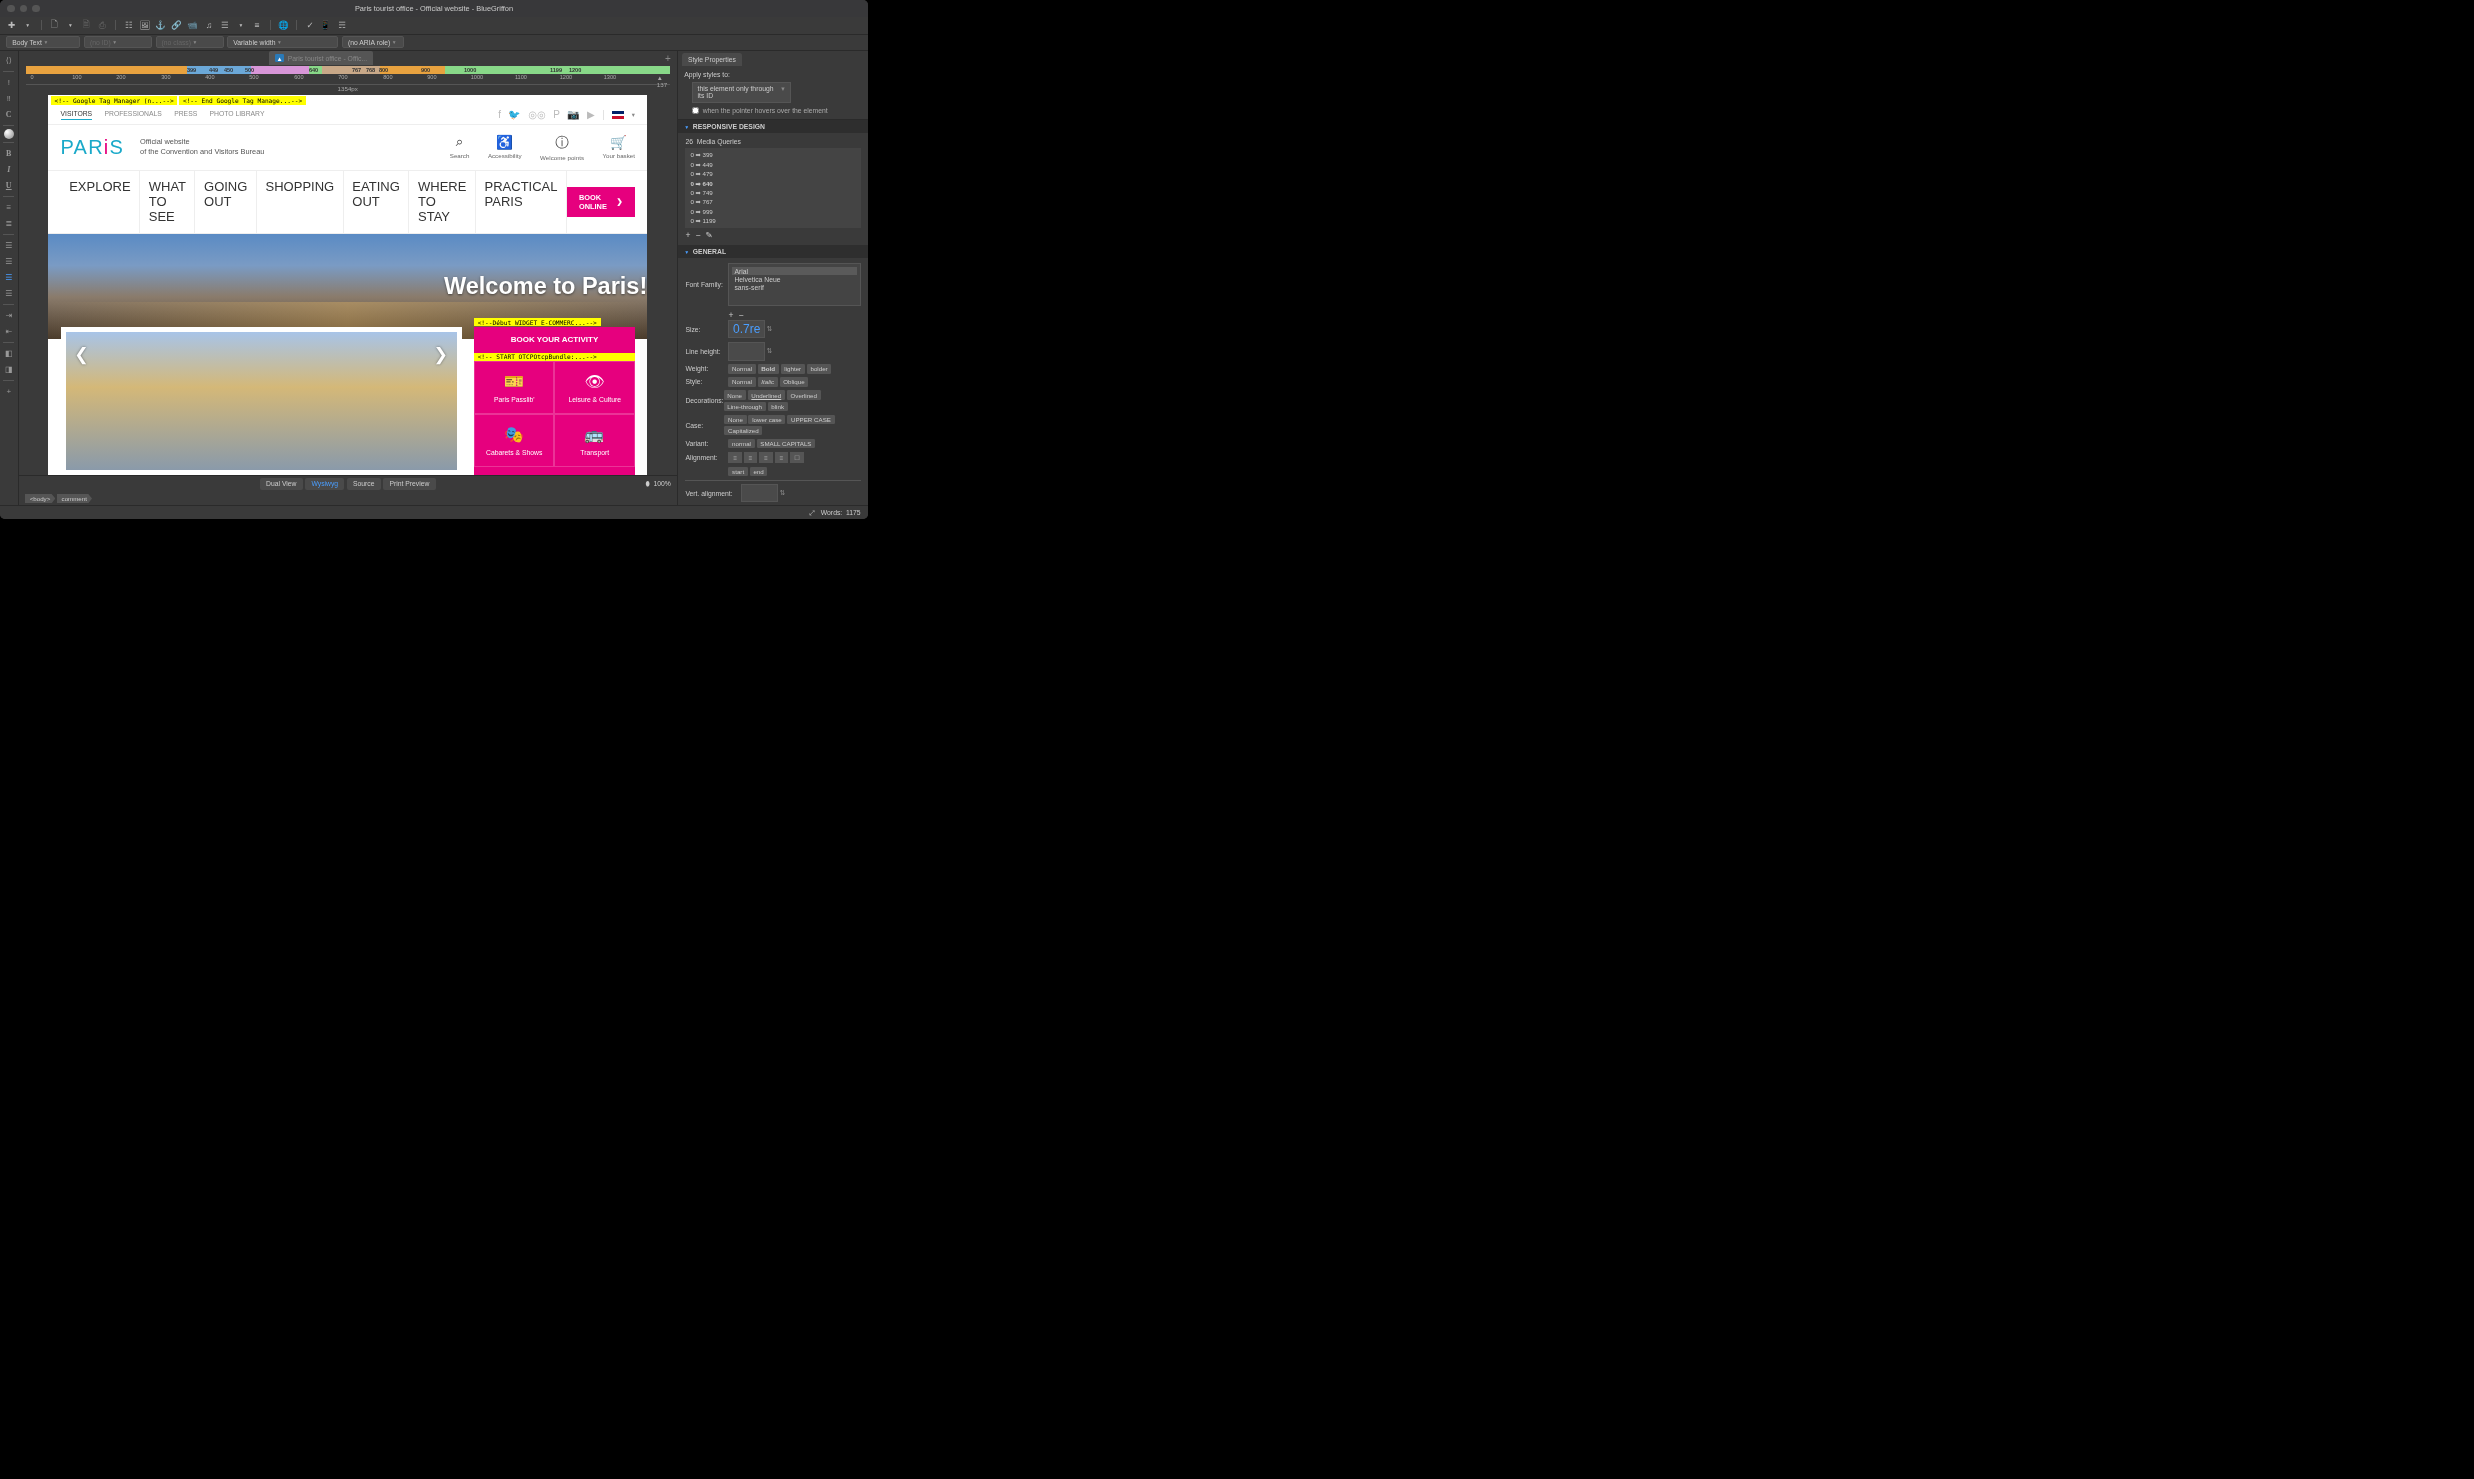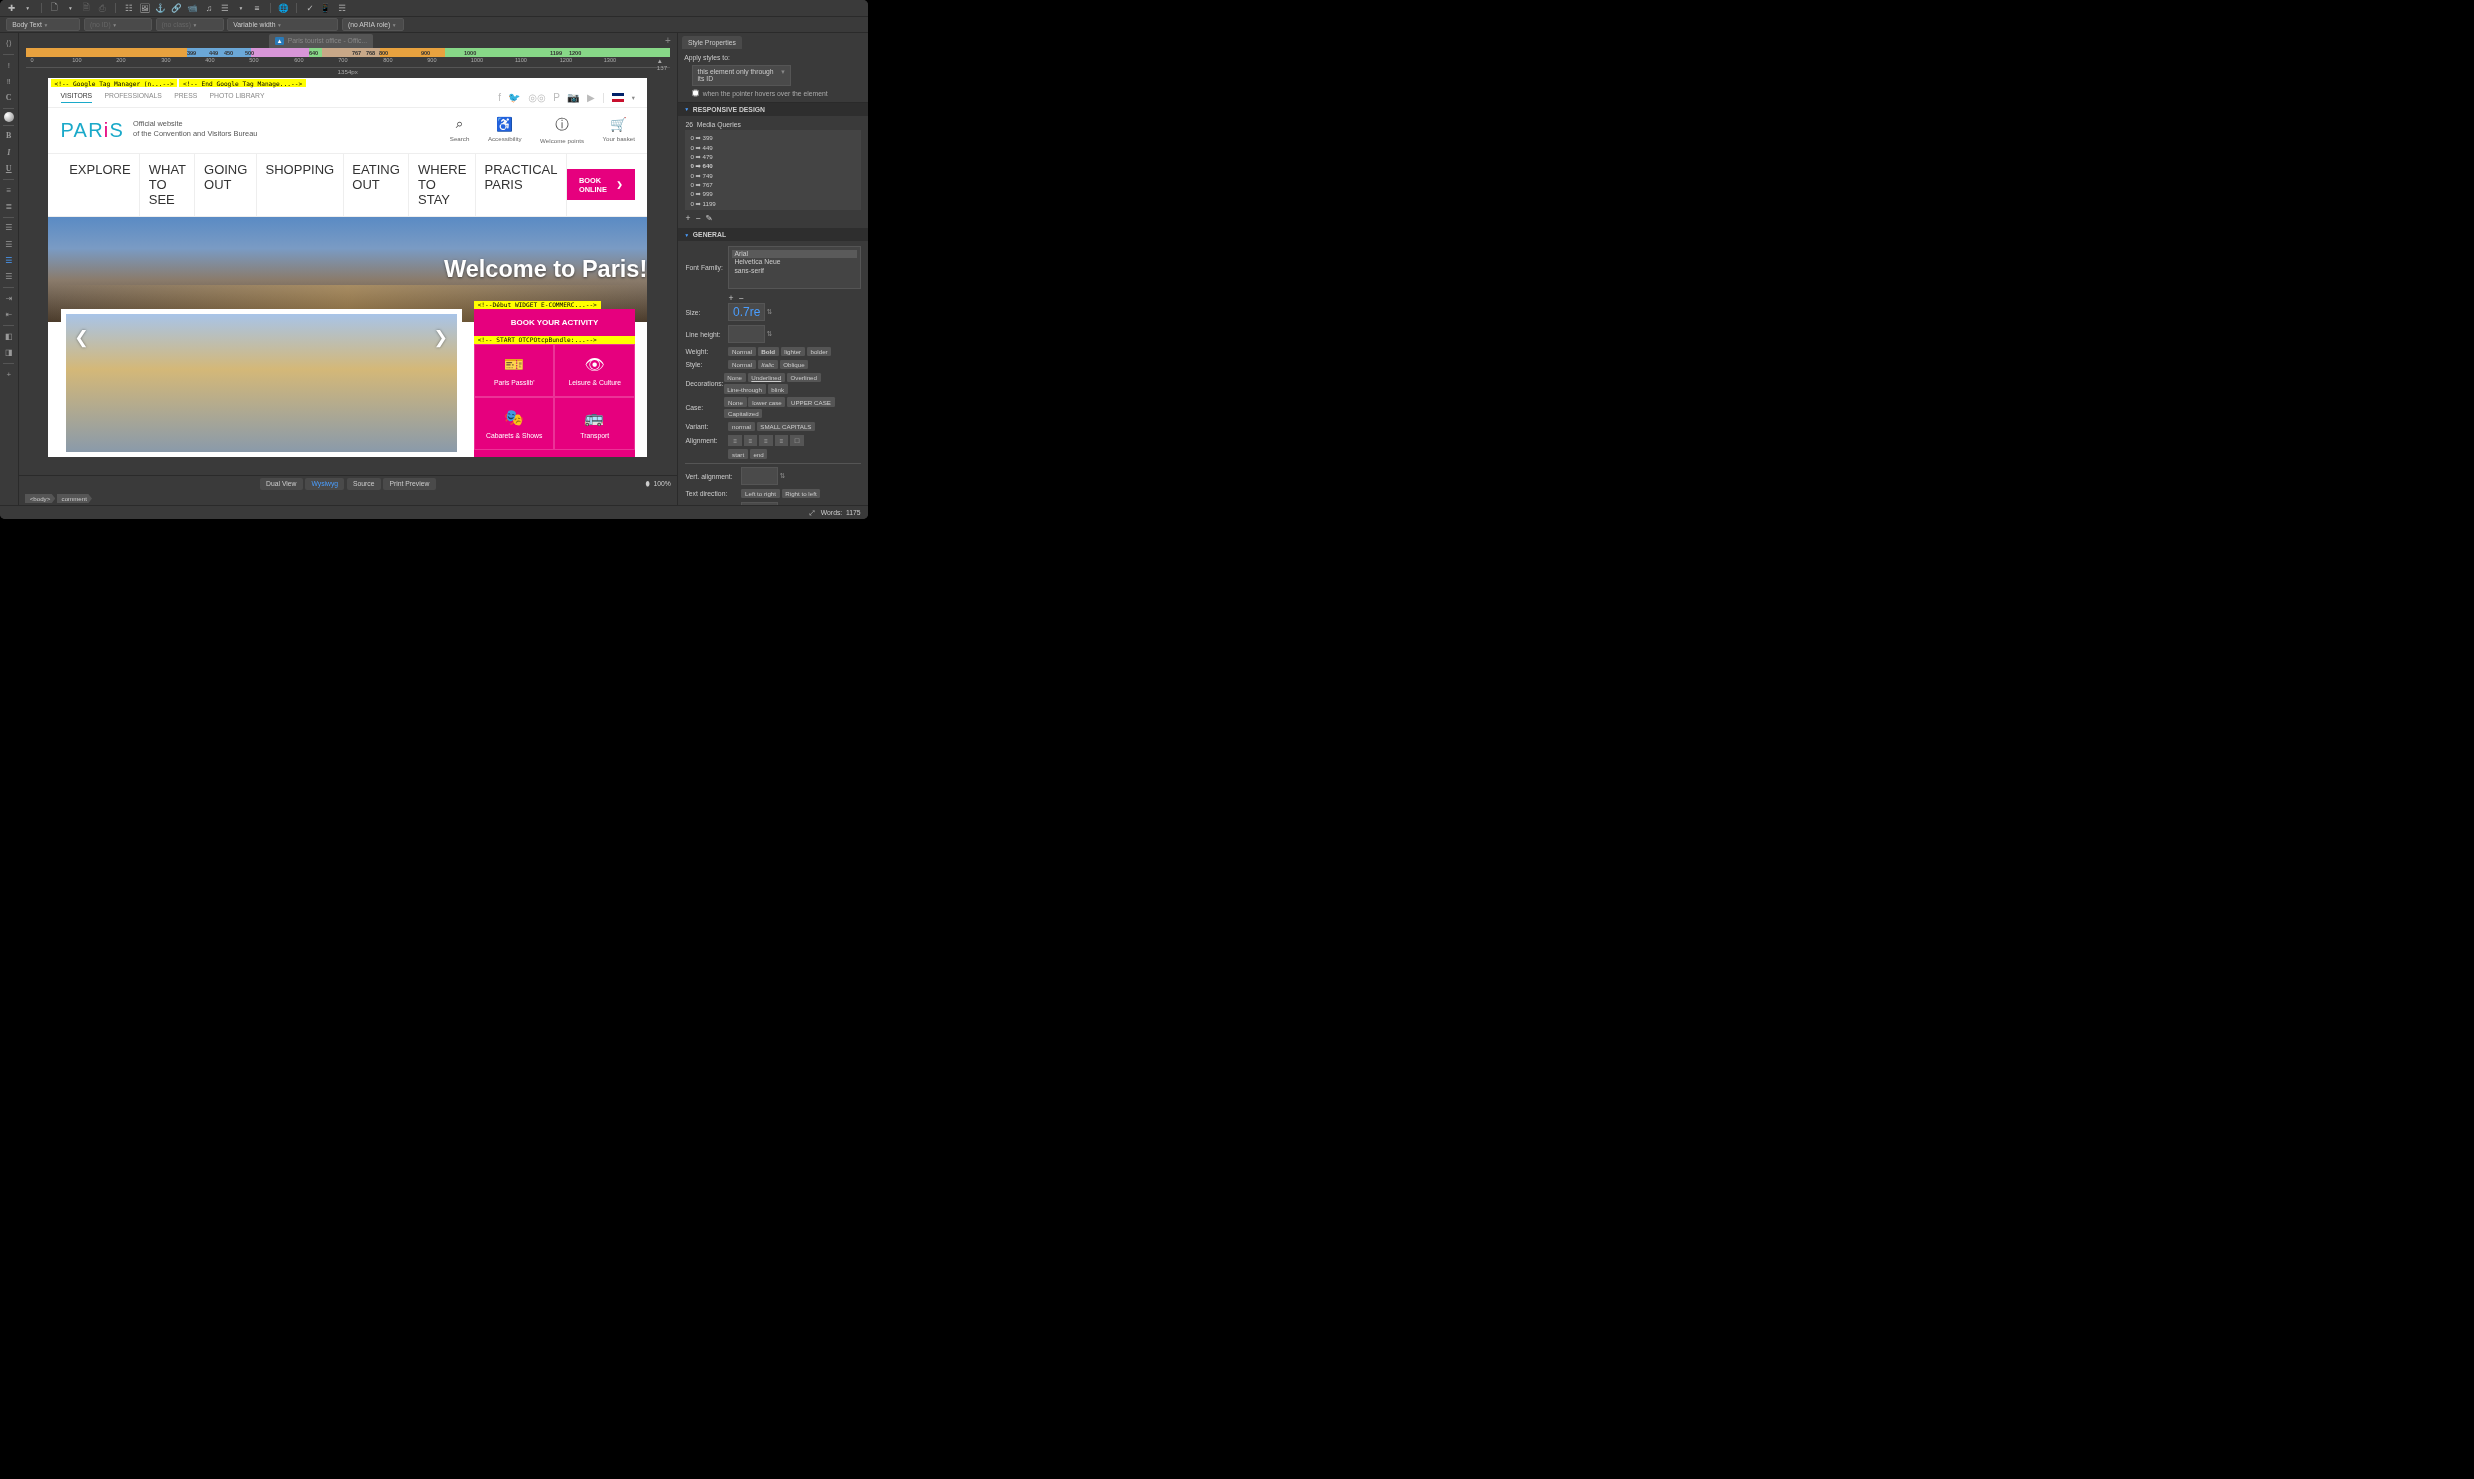--- a/index.html
+++ b/index.html
@@ -38,21 +38,21 @@
 .canvas{flex:1;background:#3a3a3a;overflow:auto;position:relative;padding:0 6.2px}
 .webpage{background:#fff;width:599px;margin:0 auto;color:#333;position:relative}
 .code-tag{background:#ff0;color:#000;font-family:monospace;font-size:6.2px;padding:0.6px 3.7px;display:inline-block}
 .wp-topnav{display:flex;justify-content:space-between;padding:3.7px 12.3px;align-items:center;border-bottom:0.6px solid #eee}
 .wp-tabs{display:flex;gap:12.3px;font-size:6.8px;color:#888}
 .wp-tabs span{cursor:pointer}
 .wp-tabs span.active{color:#333;border-bottom:1.2px solid #1aa9c9;padding-bottom:2.5px}
 .wp-social{display:flex;gap:7.4px;align-items:center;color:#bbb;font-size:10px}
 .flag{width:12.3px;height:8.6px;background:linear-gradient(#012169 0 33%,#fff 33% 66%,#C8102E 66%);position:relative}
 .wp-header{display:flex;justify-content:space-between;padding:8.6px 12.3px;align-items:center}
-.wp-logo{display:flex;align-items:flex-start;gap:9px}
+.wp-logo{display:flex;align-items:center;gap:16px}
 .logo-paris{font-size:20px;font-weight:300;color:#1aa9c9;letter-spacing:1.2px}
 .logo-paris .dot{color:#e6007e}
 .logo-sub{font-size:7.4px;color:#555;line-height:1.4}
 .wp-actions{display:flex;gap:18.5px}
 .wp-action{text-align:center;font-size:6.2px;color:#666}
 .wp-action-icon{font-size:13.6px;color:#444;margin-bottom:2.5px}
 .wp-action.cart .wp-action-icon{color:#e6007e}
 .wp-nav{display:flex;justify-content:space-between;padding:0 12.3px;align-items:center;border-top:0.6px solid #eee;border-bottom:0.6px solid #eee}
 .wp-nav-items{display:flex}
 .wp-nav-item{padding:8.6px 8.6px;font-size:13px;color:#333;border-right:0.6px solid #eee}
@@ -103,20 +103,28 @@
 .rp-fontlist div.sel{background:#5a5a5a}
 .rp-align-btns{display:flex;gap:1.9px}
 .rp-align-btn{width:13.6px;height:11px;background:#555;display:flex;align-items:center;justify-content:center;font-size:6.2px;cursor:pointer}
 .statusbar{height:13.6px;background:#3a3a3a;border-top:0.6px solid #2a2a2a;display:flex;align-items:center;justify-content:flex-end;padding:0 7.4px;gap:6.2px;font-size:6.8px;color:#ccc}
 .plusminus{display:flex;gap:5px;margin-top:2.5px;font-size:8.6px;color:#ccc}
 </style>
 </head>
 <body>
 
 <div class="window">
+  <div class="titlebar">
+    <div class="traffic">
+      <span></span>
+      <span></span>
+      <span></span>
+    </div>
+    <div class="title">Paris tourist office - Official website - BlueGriffon</div>
+  </div>
 
   <div class="toolbar1">
     <div class="tb-btn">✚</div>
     <div class="tb-btn" style="font-size:5.6px">▾</div>
     <div class="tb-sep"></div>
     <div class="tb-btn">🗋</div>
     <div class="tb-btn" style="font-size:5.6px">▾</div>
     <div class="tb-btn" style="opacity:.4">🗎</div>
     <div class="tb-btn" style="opacity:.4">⎙</div>
     <div class="tb-sep

